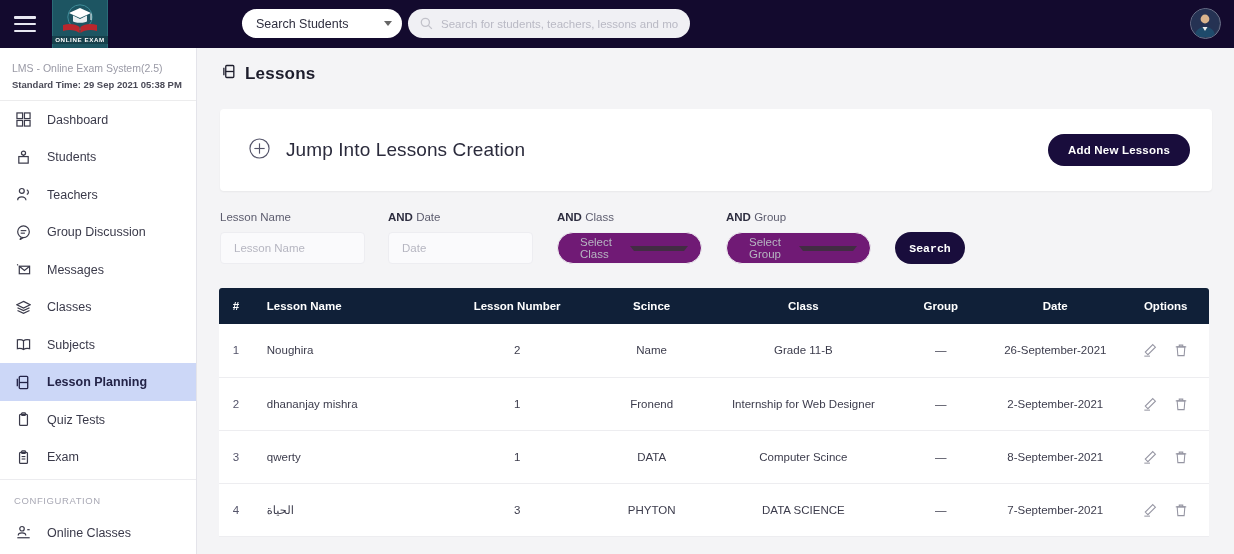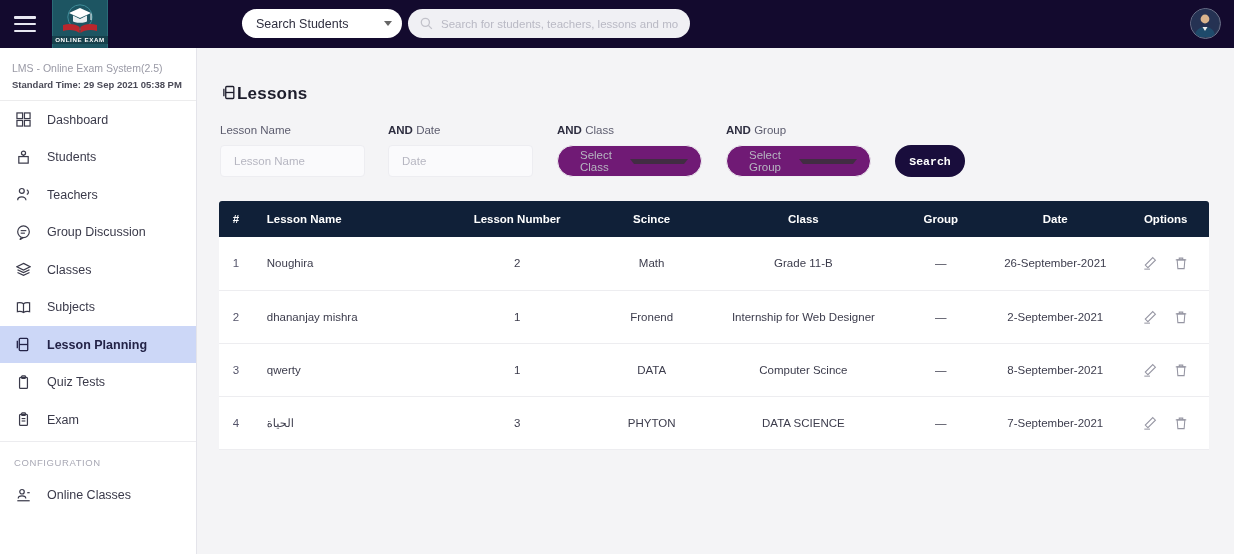--- a/index.html
+++ b/index.html
@@ -85,22 +85,22 @@
   .nav-divider { height: 1px; background: #ececef; margin: 3px 0; }
   .nav-section {
     font-size: 9.5px; letter-spacing: .6px; color: #a9a9b5;
     padding: 12px 0 8px 14px; text-transform: uppercase;
   }
 
   
   .main { position: absolute; top: 48px; left: 197px; width: 1037px; height: 506px; }
 
   .page-head {
-    display: flex; align-items: flex-end; 
-    padding: 36px 0 0 25px; color: #1d1d2c;
+    display: flex; align-items: flex-start; gap: 8px;
+    padding: 16px 0 0 25px; color: #1d1d2c;
   }
   .page-head .title { font-size: 17px; font-weight: bold; letter-spacing: .2px; }
 
   .jump-card {
     margin: 25px 22px 0 23px; background: #fff; border-radius: 4px;
     height: 82px; display: flex; align-items: center; padding: 0 22px 0 29px;
     box-shadow: 0 1px 2px rgba(0,0,0,.05);
   }
   .jump-card .plus { flex: none; margin-right: 16px; }
   .jump-title { flex: 1; font-size: 19px; color: #2b2b3c; letter-spacing: .1px; }
@@ -256,20 +256,30 @@
         <svg width="15" height="15" viewBox="0 0 16 16">
             <circle cx="8" cy="7.2" r="6.2" fill="none" stroke="#3a3a4a" stroke-width="1.3"></circle>
             <path d="M5 13.5 L4.5 15.5 L7.5 13.6" fill="none" stroke="#3a3a4a" stroke-width="1.3"></path>
             <line x1="5" y1="6" x2="11" y2="6" stroke="#3a3a4a" stroke-width="1.2"></line>
             <line x1="5" y1="8.7" x2="9.5" y2="8.7" stroke="#3a3a4a" stroke-width="1.2"></line>
           </svg>
       </span>
       <span>Group Discussion</span>
     </div>
 
+    <div class="nav-item">
+      <span class="ico">
+        <svg width="15" height="15" viewBox="0 0 16 16">
+            <rect x="3.5" y="4.5" width="11" height="8" fill="none" stroke="#3a3a4a" stroke-width="1.3"></rect>
+            <path d="M3.5 4.5 L9 9 L14.5 4.5" fill="none" stroke="#3a3a4a" stroke-width="1.3"></path>
+            <line x1="1" y1="3" x2="2.3" y2="3" stroke="#3a3a4a" stroke-width="1.3"></line>
+          </svg>
+      </span>
+      <span>Messages</span>
+    </div>
 
     <div class="nav-item">
       <span class="ico">
         <svg width="15" height="15" viewBox="0 0 16 16">
             <path d="M8 1.5 L15 5 L8 8.5 L1 5 Z" fill="none" stroke="#3a3a4a" stroke-width="1.3"></path>
             <path d="M1.6 8.2 L8 11.3 L14.4 8.2" fill="none" stroke="#3a3a4a" stroke-width="1.3"></path>
             <path d="M1.6 11.2 L8 14.3 L14.4 11.2" fill="none" stroke="#3a3a4a" stroke-width="1.3"></path>
           </svg>
       </span>
       <span>Classes</span>
@@ -341,20 +351,31 @@
       <span>
         <svg width="15" height="15" viewBox="0 0 16 16">
             <rect x="4" y="1.6" width="8.6" height="12.8" rx="1" fill="none" stroke="#1d1d2c" stroke-width="1.4"></rect>
             <line x1="4" y1="8" x2="12.6" y2="8" stroke="#1d1d2c" stroke-width="1.4"></line>
             <line x1="2" y1="4" x2="2" y2="12" stroke="#1d1d2c" stroke-width="1.4"></line>
           </svg>
       </span>
       <span class="title">Lessons</span>
     </div>
 
+    <div class="jump-card">
+      <span class="plus">
+        <svg width="21" height="21" viewBox="0 0 22 22">
+            <circle cx="11" cy="11" r="10" fill="none" stroke="#55556a" stroke-width="1.2"></circle>
+            <line x1="11" y1="5.6" x2="11" y2="16.4" stroke="#55556a" stroke-width="1.2"></line>
+            <line x1="5.6" y1="11" x2="16.4" y2="11" stroke="#55556a" stroke-width="1.2"></line>
+          </svg>
+      </span>
+      <div class="jump-title">Jump Into Lessons Creation</div>
+      <button class="btn-dark">Add New Lessons</button>
+    </div>
 
     <div class="filters">
 
       <div class="fgroup" style="width:145px;">
         <div class="flabel">Lesson Name</div>
         <input class="finput" type="text" style="width: 145px;" placeholder="Lesson Name">
       </div>
 
       <div class="fgroup" style="margin-left:23px;width:145px;">
         <div class="flabel">
@@ -402,21 +423,21 @@
             <th class="col-date">Date</th>
             <th class="col-opts">Options</th>
           </tr>
         </thead>
         <tbody>
 
           <tr>
             <td>1</td>
             <td class="name">Noughira</td>
             <td>2</td>
-            <td>Math</td>
+            <td>Name</td>
             <td>Grade 11-B</td>
             <td>—</td>
             <td>26-September-2021</td>
             <td>
               <span class="opt-cell">
                 <span class="icon-btn">
                   <svg width="14" height="14" viewBox="0 0 16 16">
                       <path d="M11.2 1.8 L14.2 4.8 L5.6 13.4 L2.6 10.4 Z" fill="none" stroke="#55556a" stroke-width="1.2"></path>
                       <line x1="1.5" y1="15" x2="8" y2="15" stroke="#55556a" stroke-width="1.2"></line>
                     </svg>

